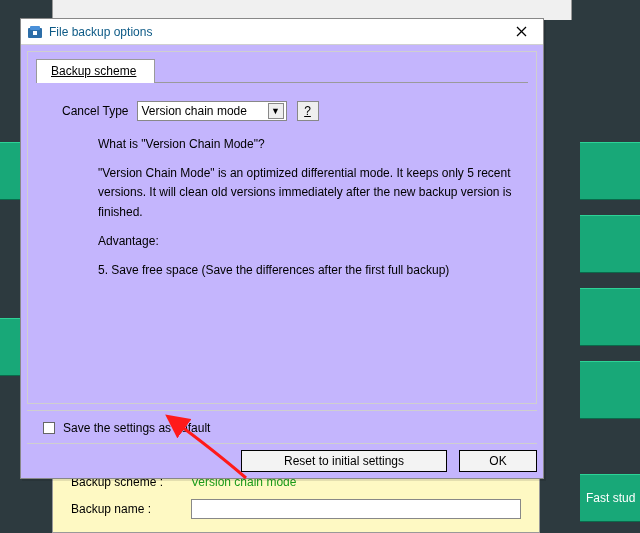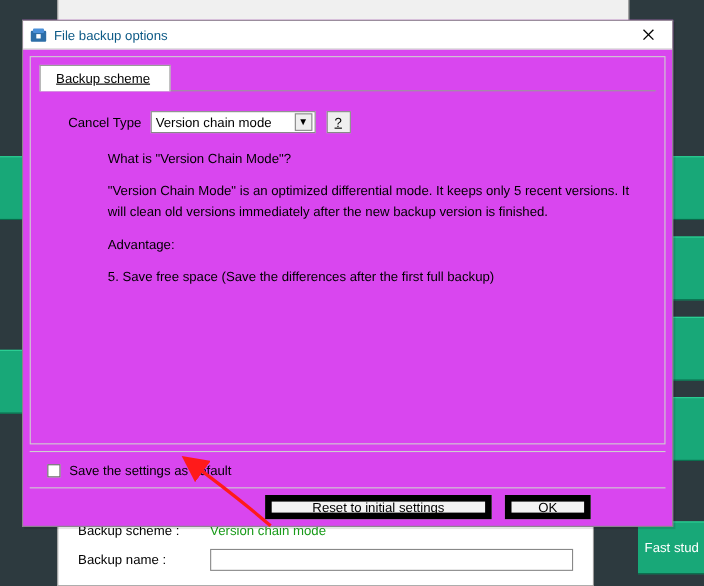--- a/index.html
+++ b/index.html
@@ -21,21 +21,21 @@
     left: 52px; top: 0;
     width: 520px; height: 20px;
     background: #f0f0f0;
     border-left: 1px solid #999;
     border-right: 1px solid #999;
   }
   .bg-panel-bottom {
     position: absolute;
     left: 52px; top: 460px;
     width: 488px; height: 73px;
-    background: #ffffff;
+    background: #fef9c3;
     border: 1px solid #999;
     padding: 14px 18px 4px 18px;
   }
   .bgrow { display: flex; align-items: center; margin-bottom: 10px; }
   .bglabel { width: 120px; color: #000; }
   .bgval-green { color: #1a9b1a; }
   .bginput {
     border: 1px solid #888; height: 20px; flex: 1; background: #fff;
   }
   .green-side {
@@ -61,22 +61,22 @@
   .green-right.r1 { top: 142px; height: 58px; }
   .green-right.r2 { top: 215px; height: 58px; }
   .green-right.r3 { top: 288px; height: 58px; }
   .green-right.r4 { top: 361px; height: 58px; }
   .green-right.r5 { top: 474px; height: 48px; }
 
   
   .dialog {
     position: absolute;
     left: 20px; top: 18px;
-    width: 592px;
-    background: #d946ef;
+    width: 524px;
+    background: #c4b5fd;
     border: 1px solid #888;
     box-shadow: 2px 2px 0 rgba(0,0,0,0.10);
   }
   .titlebar {
     height: 26px;
     display: flex; align-items: center;
     background: #ffffff;
     border-bottom: 1px solid #d0d0d0;
     padding: 0 4px 0 6px;
   }
@@ -159,21 +159,21 @@
     border-top: 1px solid #cfcfcf;
     margin: 6px;
     border-left: none; border-right:none; border-bottom:none;
   }
   .chk {
     width: 12px; height: 12px; border: 1px solid #666; background:#fff;
     margin-right: 8px; display:inline-block;
   }
   .winbtn {
     min-width: 78px; height: 22px;
-    border: 6px solid #000000;
+    border: 1px solid #000000;
     background: #f3f3f3;
     display:flex; align-items:center; justify-content:center;
     cursor:pointer;
     padding: 0 8px;
   }
   .btnrow-wrap {
     display:flex;
     gap: 12px;
     padding: 6px 12px 0 12px;
     margin: 0 6px 6px 6px;

